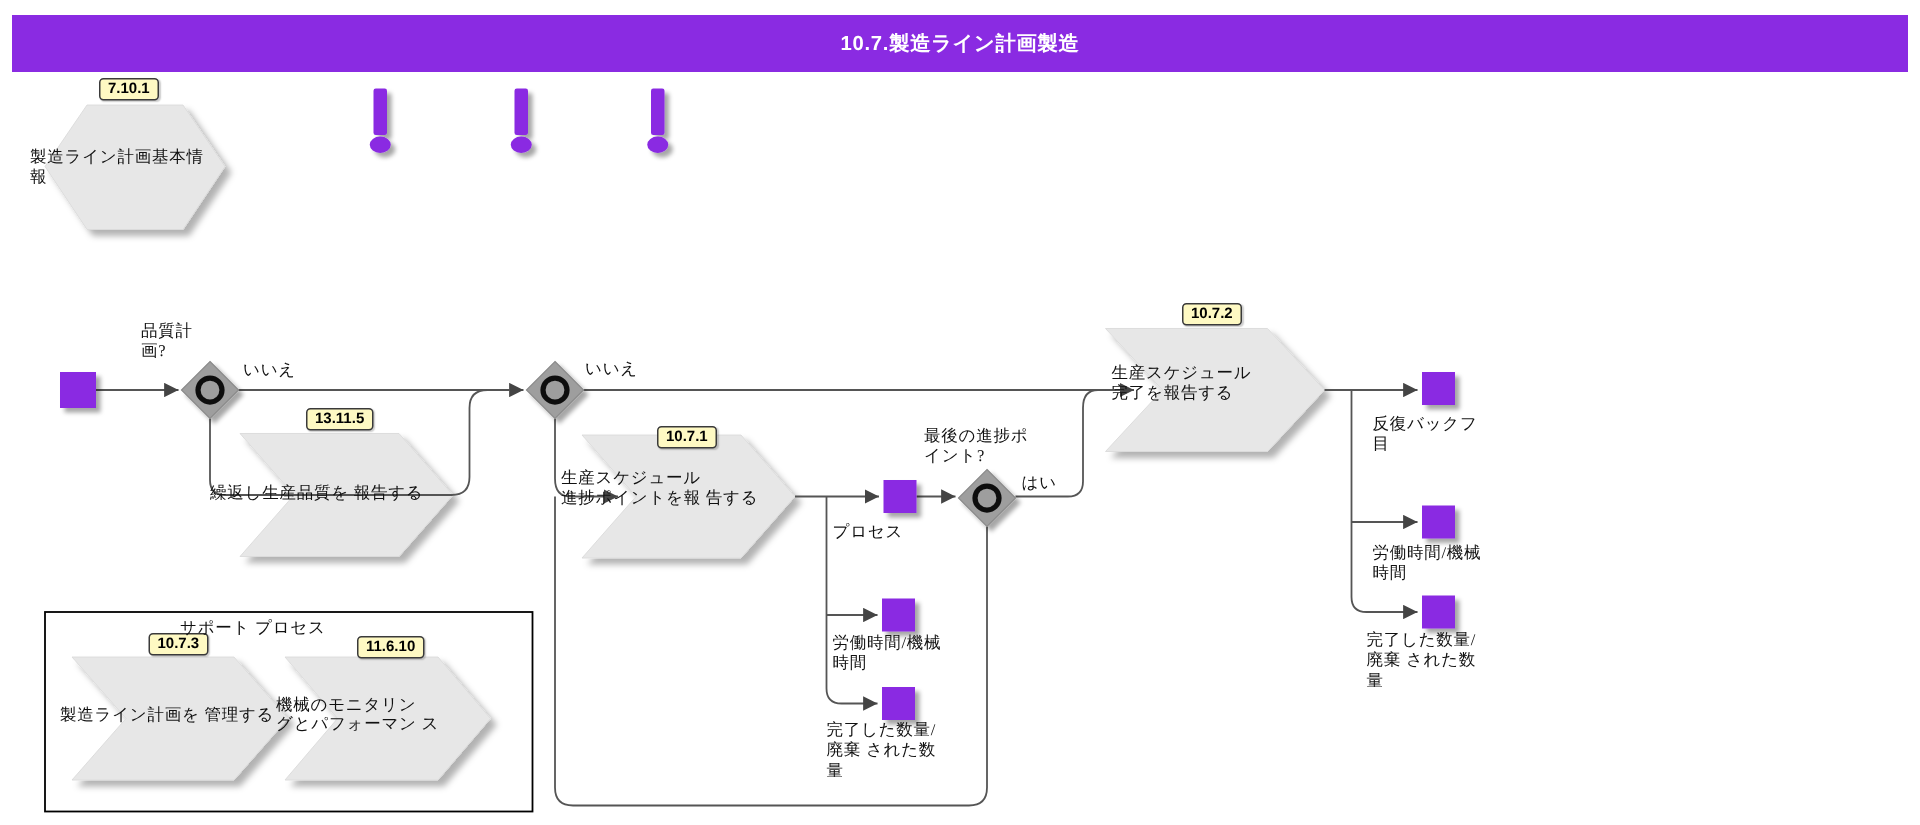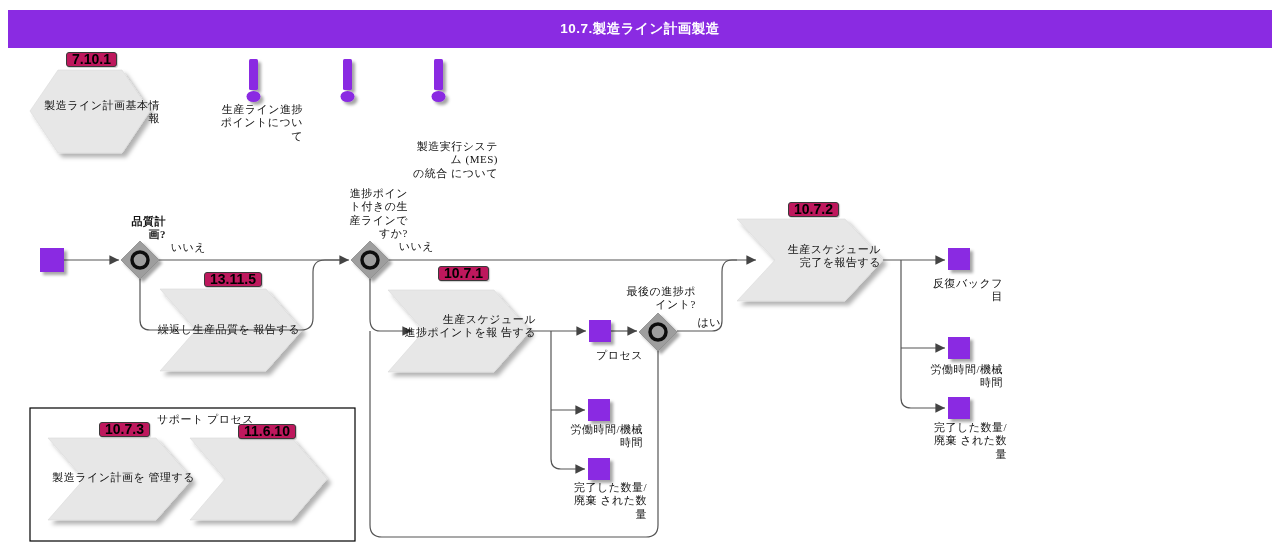--- a/index.html
+++ b/index.html
@@ -7,24 +7,24 @@
          font-family:"Liberation Serif",serif;}
   .banner{position:absolute;left:8px;top:10px;width:1264px;height:38px;background:#8A2BE2;
           display:flex;align-items:center;justify-content:center;}
   .banner span{color:#fff;font-family:"Liberation Sans",sans-serif;font-weight:bold;font-size:13.5px;letter-spacing:.5px;}
   svg{position:absolute;left:0;top:0;}
   .shape{fill:#E7E7E7;stroke:#DADADA;stroke-width:.6;}
   .diamond{fill:#9E9E9E;stroke:#8a8a8a;stroke-width:.8;}
   .dcircle{fill:rgba(0,0,0,0);stroke:#111;stroke-width:3.5;}
   .conn{fill:none;stroke:#555;stroke-width:1.2;}
   .frame{fill:none;stroke:#000;stroke-width:1.2;}
-  .t{position:absolute;font-size:11px;line-height:1.22;color:#111;text-align:right;
+  .t{position:absolute;font-size:11px;line-height:1.22;color:#111;text-align:left;
      white-space:pre-line;letter-spacing:.5px;}
-  .ref{position:absolute;background:#be185d;border:1px solid #3a3a3a;border-radius:3px;
-       font-family:"Liberation Sans",sans-serif;font-weight:bold;font-size:14px;line-height:13px;
+  .ref{position:absolute;background:#fef9c3;border:1px solid #3a3a3a;border-radius:3px;
+       font-family:"Liberation Sans",sans-serif;font-weight:bold;font-size:10px;line-height:13px;
        padding:0 5px;color:#000;box-shadow:1px 1px 1px rgba(0,0,0,.2);}
 </style>
 </head>
 <body>
 
 <div id="stage">
 
   <div class="banner">
     <span>10.7.製造ライン計画製造</span>
   </div>
@@ -97,41 +97,31 @@
     <rect x="588" y="458" width="22" height="22" filter="url(#ds2)" fill="#8A2BE2"></rect>
     <rect x="948" y="248" width="22" height="22" filter="url(#ds2)" fill="#8A2BE2"></rect>
     <rect x="948" y="337" width="22" height="22" filter="url(#ds2)" fill="#8A2BE2"></rect>
     <rect x="948" y="397" width="22" height="22" filter="url(#ds2)" fill="#8A2BE2"></rect>
 
     <rect class="frame" x="30" y="408" width="325" height="133"></rect>
   </svg>
 
   <div class="ref" style="left:66px;top:52px;">7.10.1</div>
   <div class="ref" style="left:204px;top:272px;text-align:right;">13.11.5</div>
-  <div class="ref" style="left:438px;top:266px;text-align:right;">10.7.1</div>
+  <div class="ref" style="left:438px;top:284px;text-align:right;">10.7.1</div>
   <div class="ref" style="left:788px;top:202px;text-align:right;">10.7.2</div>
   <div class="ref" style="left:99px;top:422px;">10.7.3</div>
   <div class="ref" style="left:238px;top:424px;">11.6.10</div>
 
   <div class="t" style="left:20px;top:99px;width:140px;">製造ライン計画基本情
 報</div>
-  <div class="t" style="left:203px;top:103px;width:100px;">生産ライン進捗
-ポイントについ
-て</div>
-  <div class="t" style="left:378px;top:140px;width:120px;">製造実行システ
-ム (MES)
-の統合 について</div>
-  <div class="t" style="left:94px;top:215px;width:72px;font-weight:bold;">品質計
+  <div class="t" style="left:94px;top:215px;width:72px;">品質計
 画?</div>
   <div class="t" style="left:162px;top:241px;width:44px;">いいえ</div>
   <div class="t" style="left:140px;top:323px;width:160px;">繰返し生産品質を 報告する</div>
-  <div class="t" style="left:332px;top:187px;width:76px;">進捗ポイン
-ト付きの生
-産ラインで
-すか?</div>
   <div class="t" style="left:390px;top:240px;width:44px;">いいえ</div>
   <div class="t" style="left:374px;top:313px;width:162px;">生産スケジュール
 進捗ポイントを報 告する</div>
   <div class="t" style="left:555px;top:349px;width:88px;">プロセス</div>
   <div class="t" style="left:555px;top:423px;width:88px;">労働時間/機械
 時間</div>
   <div class="t" style="left:551px;top:481px;width:96px;">完了した数量/
 廃棄 された数
 量</div>
   <div class="t" style="left:616px;top:285px;width:80px;">最後の進捗ポ
@@ -141,14 +131,16 @@
 完了を報告する</div>
   <div class="t" style="left:915px;top:277px;width:88px;">反復バックフ
 目</div>
   <div class="t" style="left:915px;top:363px;width:88px;">労働時間/機械
 時間</div>
   <div class="t" style="left:911px;top:421px;width:96px;">完了した数量/
 廃棄 された数
 量</div>
   <div class="t" style="left:120px;top:413px;width:134px;">サポート プロセス</div>
   <div class="t" style="left:40px;top:471px;width:155px;">製造ライン計画を 管理する</div>
+  <div class="t" style="left:184px;top:464px;width:150px;">機械のモニタリン
+グとパフォーマン ス</div>
 
 </div>
 
 </body></html>

